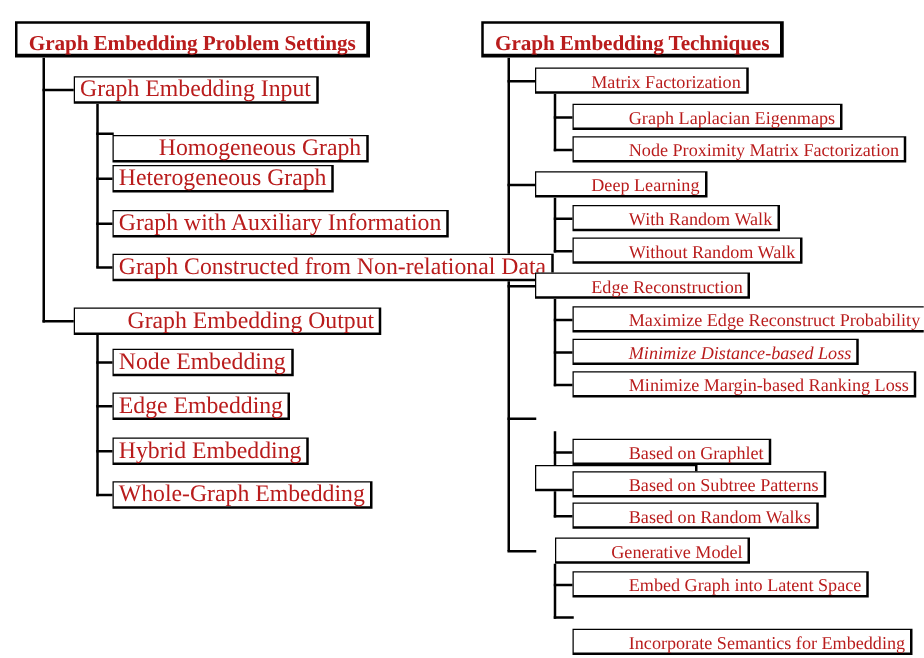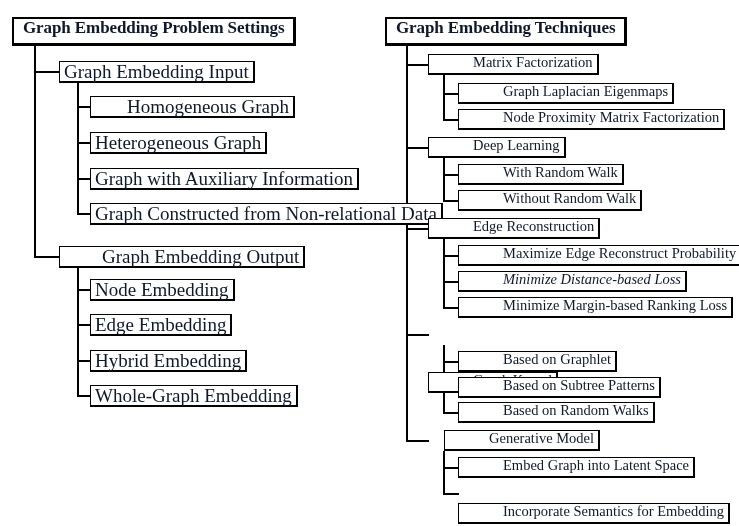--- a/index.html
+++ b/index.html
@@ -21,24 +21,24 @@
     width: 739px;
     height: 526px;
   }
   .node {
     position: absolute;
     box-sizing: border-box;
     background: #ffffff;
     border: 1px solid #000000;
     border-right-width: 2px;
     border-bottom-width: 2px;
-    color: #0f172a;
+    color: #b91c1c;
     white-space: nowrap;
     display: flex;
-    align-items: flex-start;
+    align-items: flex-end;
     z-index: 3;
   }
   .node-label {
     display: block;
     line-height: 1;
   }
   
   .node.root {
     border-width: 2px;
     border-right-width: 3px;
@@ -93,21 +93,21 @@
 
     <div class="node lvl2" style="left:59px; top:61px;">
       <span class="node-label">Graph Embedding Input</span>
     </div>
     <div class="vline" style="left:77px; top:83px; height:131px;"></div>
     <div class="hline" style="left:77px; top:106px; width:14px;"></div>
     <div class="hline" style="left:77px; top:142px; width:14px;"></div>
     <div class="hline" style="left:77px; top:178px; width:14px;"></div>
     <div class="hline" style="left:77px; top:213px; width:14px;"></div>
 
-    <div class="node lvl3" style="left:90px; top:96px;padding-left:36px;">
+    <div class="node lvl3" style="left:90px; top:108px;padding-left:36px;">
       <span class="node-label">Homogeneous Graph</span>
     </div>
     <div class="node lvl3" style="left:90px; top:132px;">
       <span class="node-label">Heterogeneous Graph</span>
     </div>
     <div class="node lvl3" style="left:90px; top:168px;">
       <span class="node-label">Graph with Auxiliary Information</span>
     </div>
     <div class="node lvl3" style="left:90px; top:203px;">
       <span class="node-label">Graph Constructed from Non-relational Data</span>

